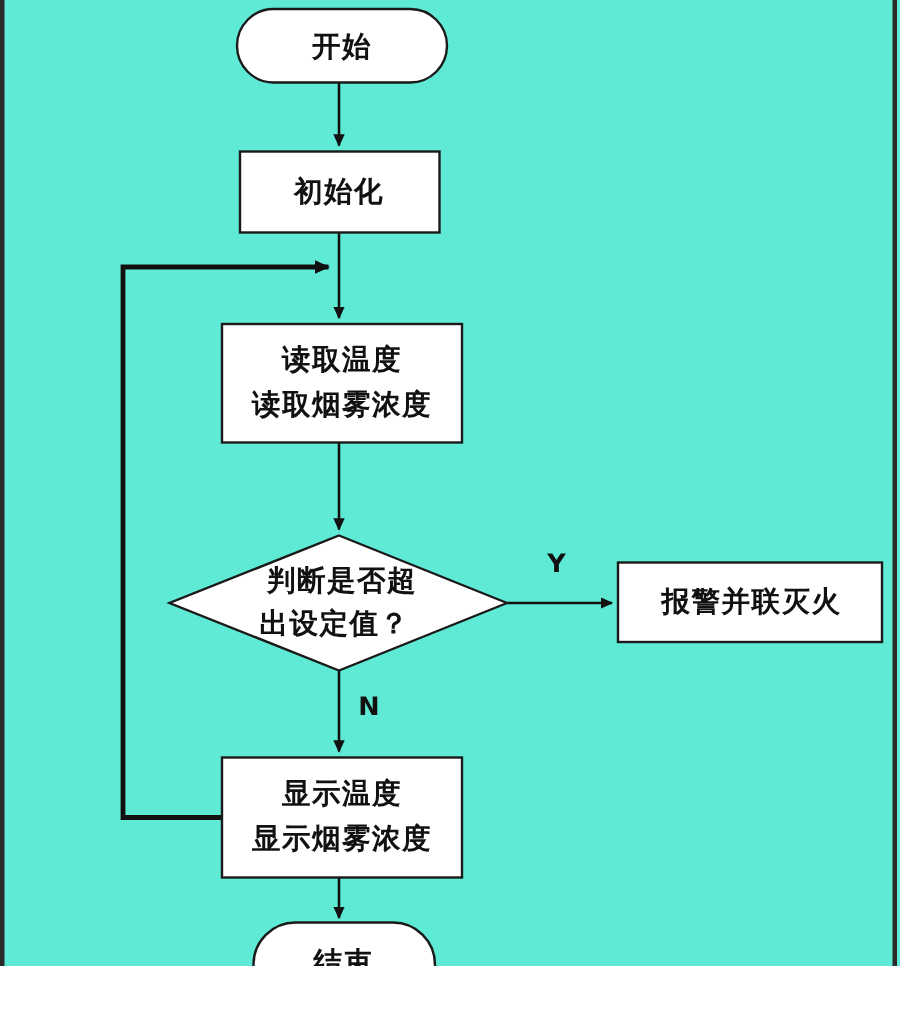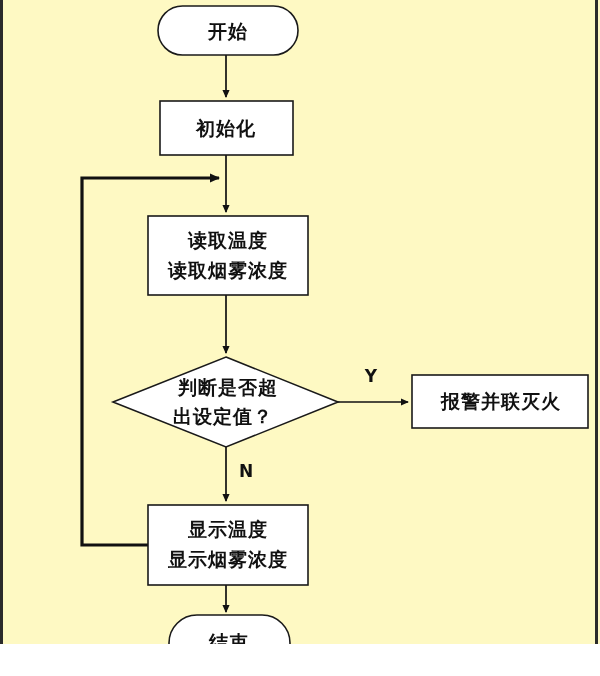--- a/index.html
+++ b/index.html
@@ -4,21 +4,21 @@
 <style>
   html, body {
     margin: 0;
     padding: 0;
     background: #ffffff;
   }
   #flowchart-page {
     position: relative;
     width: 600px;
     height: 644px;
-    background: #fef9c3;
+    background: #5eead4;
     overflow: hidden;
     font-family: "DejaVu Sans", "Liberation Sans", sans-serif;
   }
   #flow-svg {
     position: absolute;
     left: 0;
     top: 0;
     width: 600px;
     height: 676px;
   }

